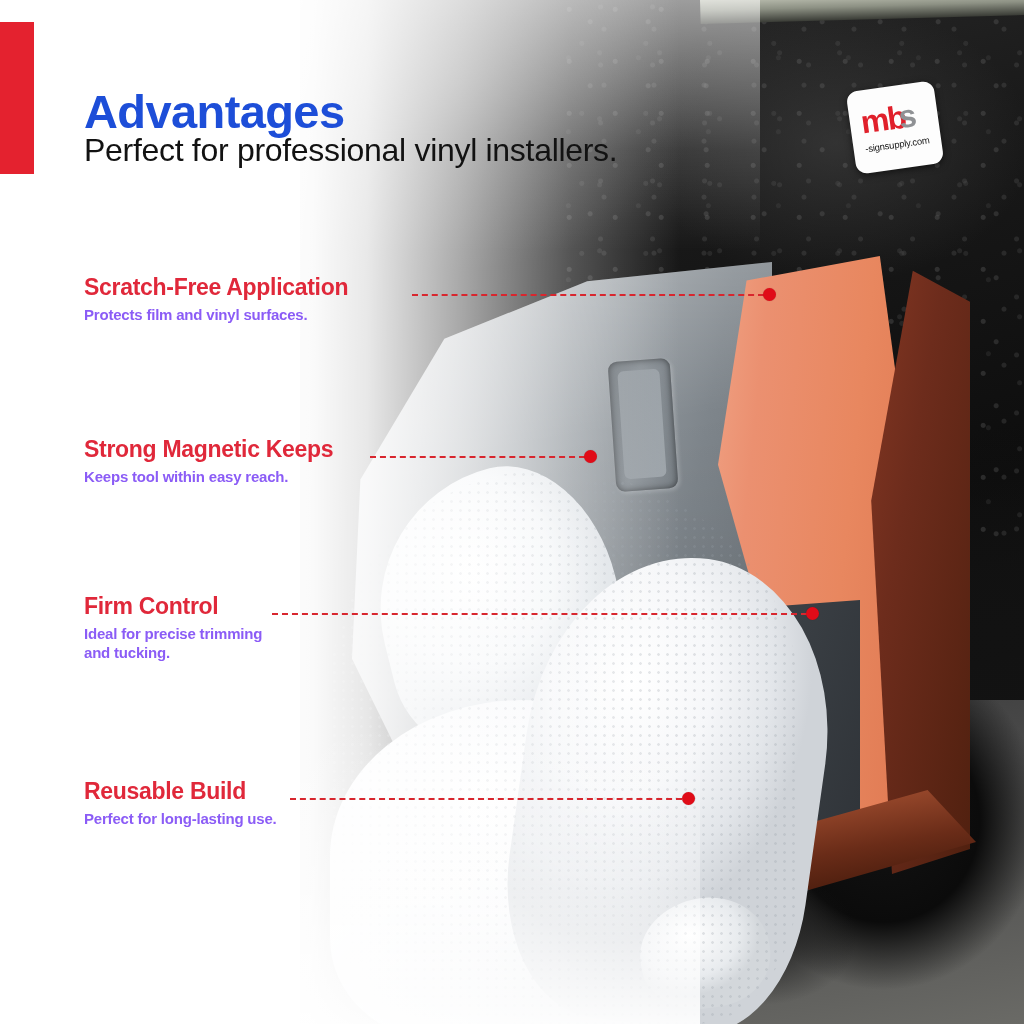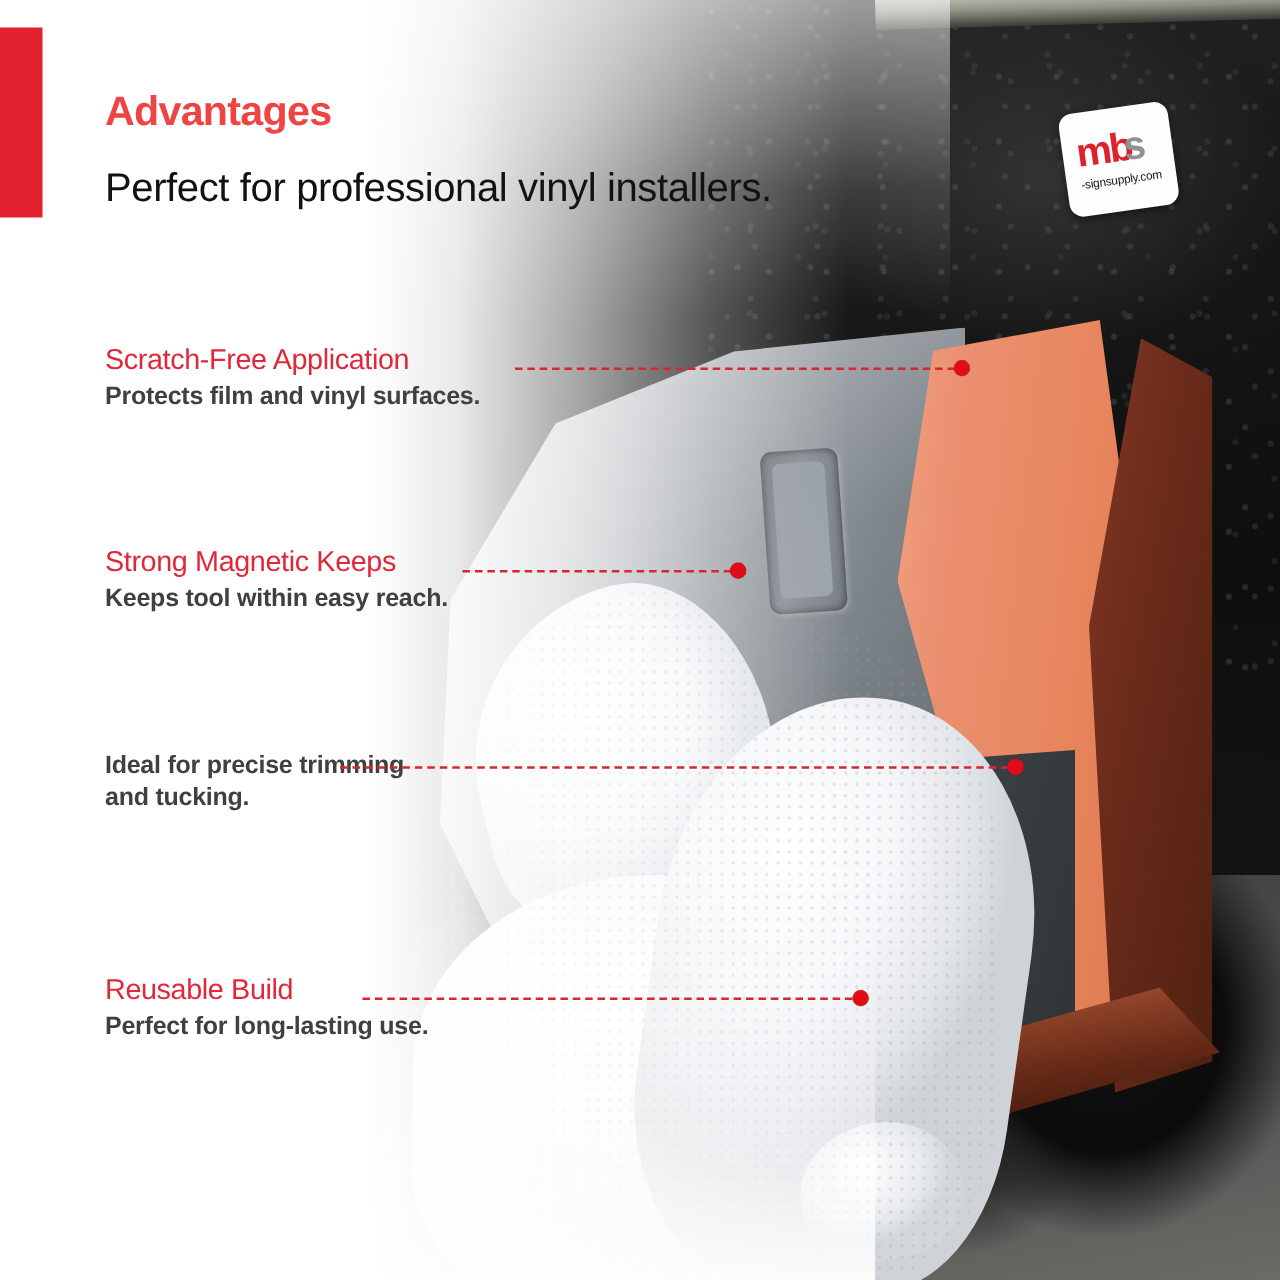--- a/index.html
+++ b/index.html
@@ -167,22 +167,22 @@
     position:absolute;left:0;top:0;width:760px;height:250px;
     background:linear-gradient(180deg,rgba(255,255,255,.55) 0%,rgba(255,255,255,.12) 60%,rgba(255,255,255,0) 100%);
   }
 
   
   .accent-bar{
     position:absolute;left:0;top:22px;width:34px;height:152px;
     background:#e4222f;
   }
   .title{
-    position:absolute;left:84px;top:72px;
-    font-size:33px;font-weight:bold;color:#ef4444;letter-spacing:-.6px;line-height:1;
+    position:absolute;left:84px;top:88px;
+    font-size:47px;font-weight:bold;color:#1d4ed8;letter-spacing:-.6px;line-height:1;
   }
   .subtitle{
     position:absolute;left:84px;top:133px;
     font-size:32px;font-weight:normal;color:#121212;letter-spacing:-.3px;line-height:1.1;
   }
 
   
   .logo-badge{
     position:absolute;left:851px;top:86px;width:88px;height:83px;
     background:#fdfdfd;border-radius:11px;
@@ -200,25 +200,25 @@
     position:absolute;left:42px;top:-4px;
     font-size:32px;font-weight:bold;color:#8f9194;letter-spacing:-2px;line-height:1;
   }
   .logo-url{
     font-size:9.5px;color:#141414;letter-spacing:-.2px;margin-top:1px;
   }
 
   
   .feature{position:absolute;left:84px;}
   .feature h3{
-    margin:0;font-size:23px;font-weight:normal;color:#e0283a;
+    margin:0;font-size:23px;font-weight:bold;color:#e0283a;
     letter-spacing:-.3px;line-height:1.05;white-space:nowrap;
   }
   .feature p{
-    margin:6px 0 0 0;font-size:20px;font-weight:bold;color:#404040;
+    margin:6px 0 0 0;font-size:15px;font-weight:bold;color:#8b5cf6;
     letter-spacing:-.2px;line-height:1.28;white-space:pre-line;
   }
 
   
   .leader{
     position:absolute;height:0;border-top:2.2px dashed #d8262e;
   }
   .leader-dot{
     position:absolute;width:13px;height:13px;border-radius:50%;background:#e00c18;
     box-shadow:0 0 1px rgba(0,0,0,.25);
@@ -282,20 +282,21 @@
   <div class="leader-dot" style="left:763px;top:288px"></div>
 
   <div class="feature" style="top:437px">
     <h3>Strong Magnetic Keeps</h3>
     <p>Keeps tool within easy reach.</p>
   </div>
   <div class="leader" style="left:370px;top:456px;width:215px"></div>
   <div class="leader-dot" style="left:584px;top:450px"></div>
 
   <div class="feature" style="top:594px">
+    <h3>Firm Control</h3>
     <p>Ideal for precise trimming
 and tucking.</p>
   </div>
   <div class="leader" style="left:272px;top:613px;width:535px"></div>
   <div class="leader-dot" style="left:806px;top:607px"></div>
 
   <div class="feature" style="top:779px">
     <h3>Reusable Build</h3>
     <p>Perfect for long-lasting use.</p>
   </div>

